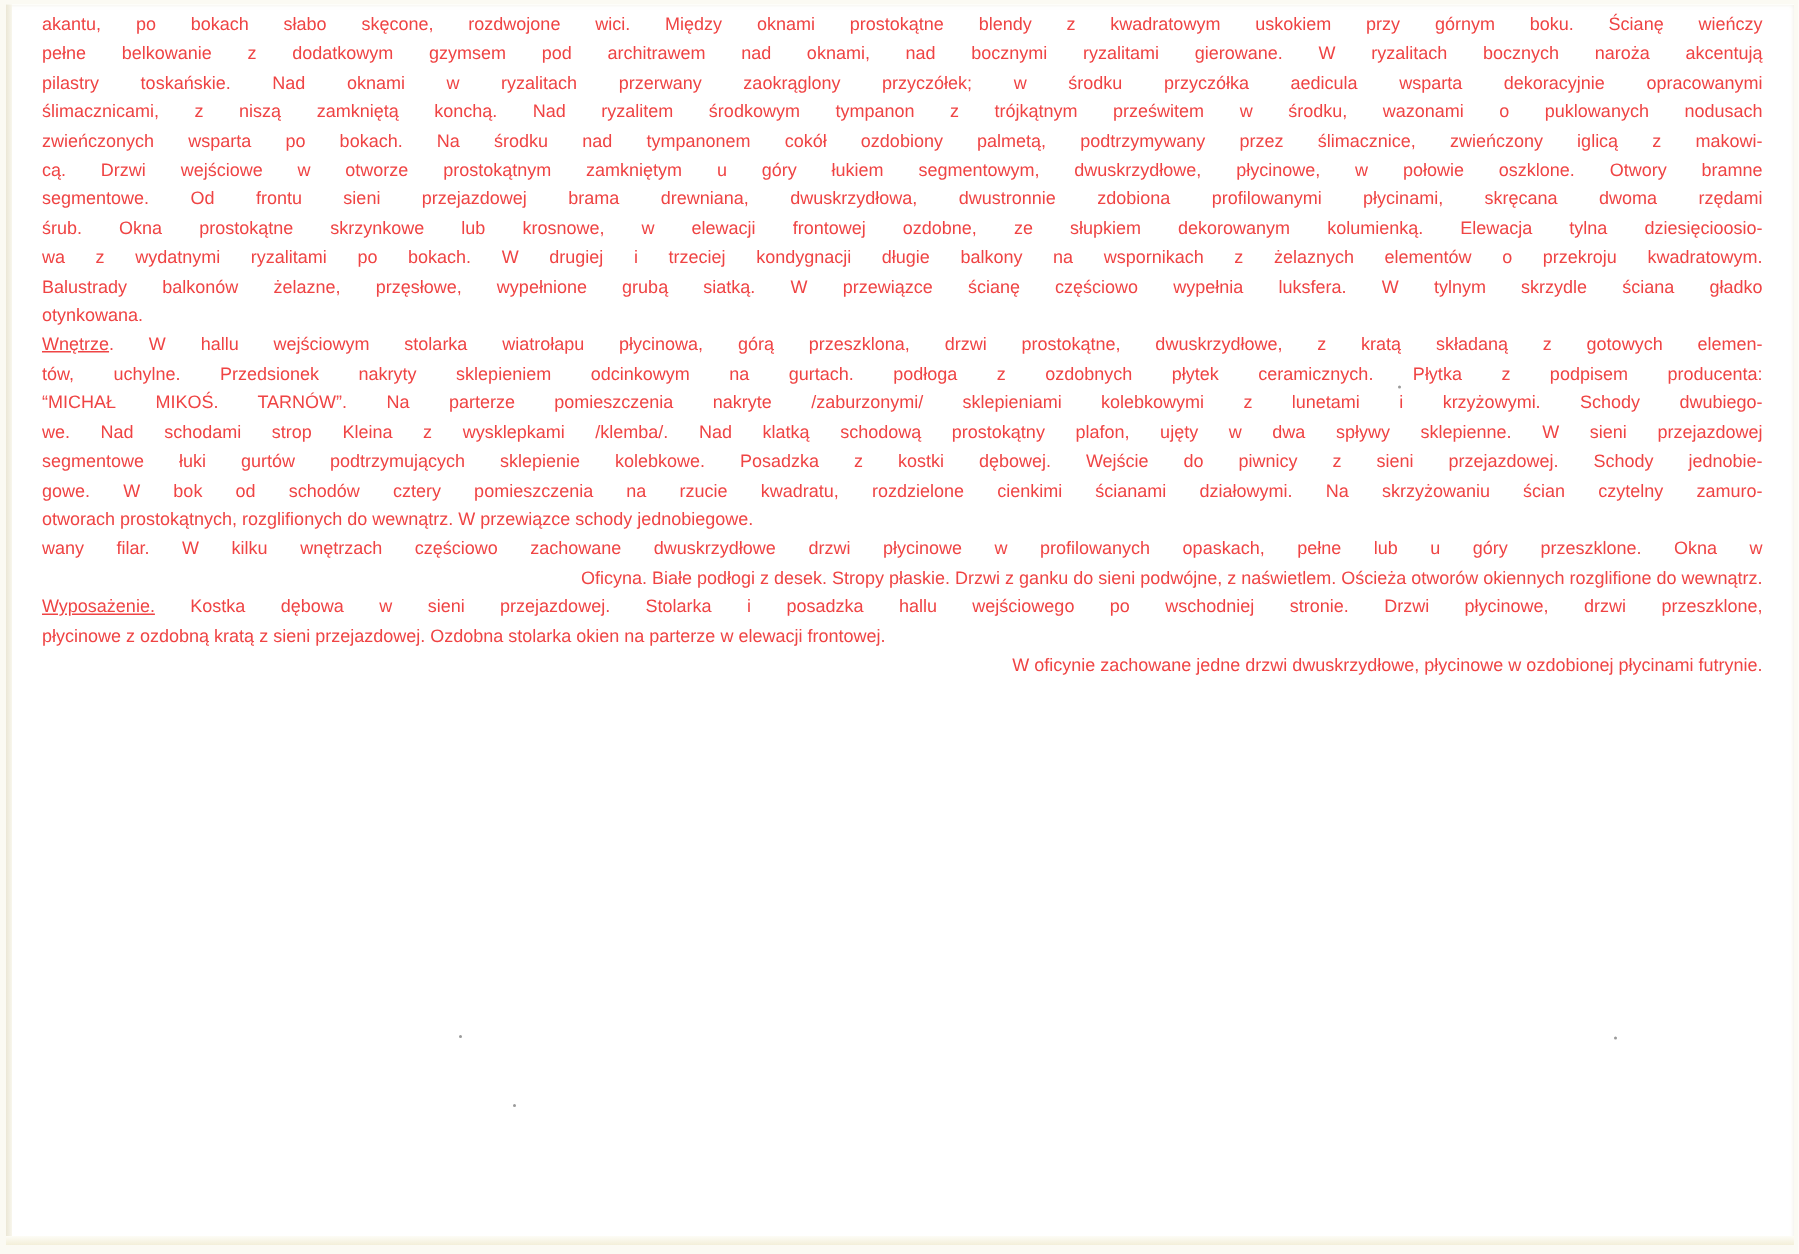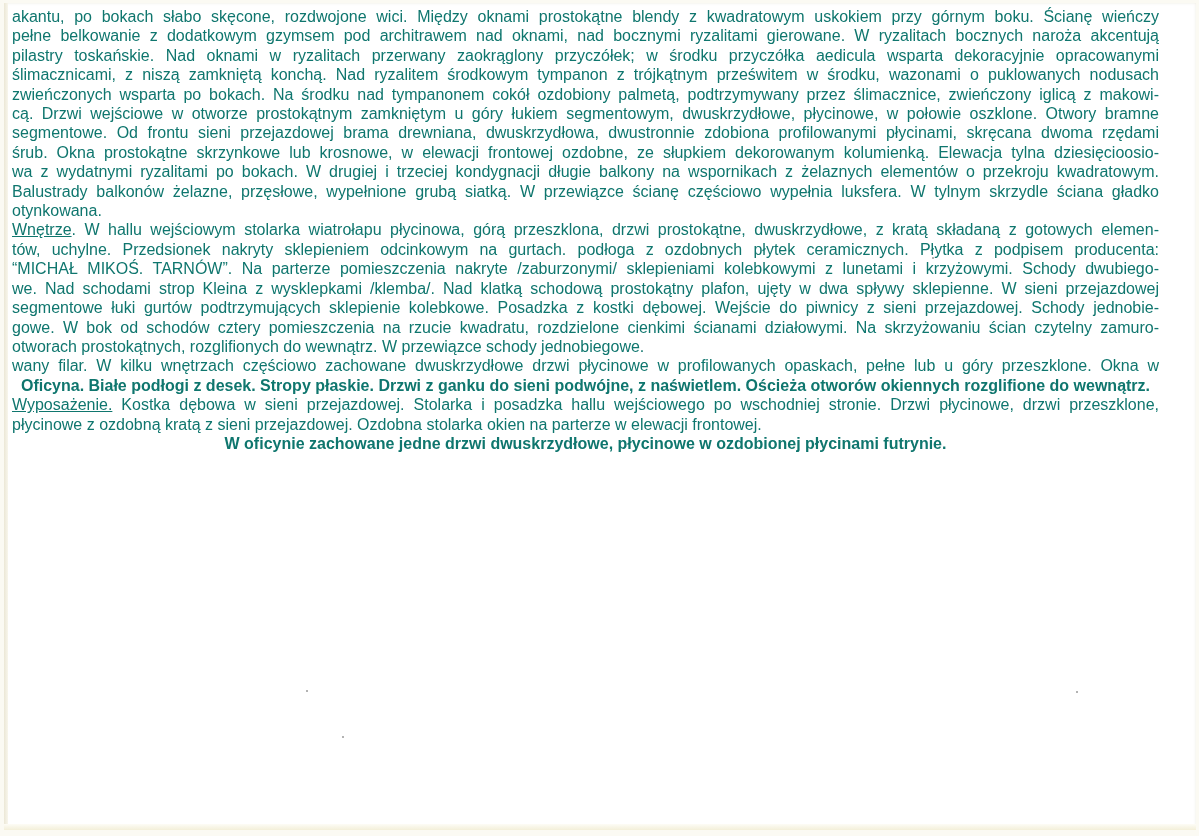--- a/index.html
+++ b/index.html
@@ -15,28 +15,28 @@
   }
   .left-edge {
     position: absolute; left: 0; top: 0; width: 4px; height: 100%;
     background: linear-gradient(to right, #ebe7d6, #f8f6ec);
   }
   .bottom-edge {
     position: absolute; left: 0; bottom: 0; width: 100%; height: 6px;
     background: linear-gradient(to top, #f3efd9, #fdfcf6);
   }
   .text-block {
-    position: absolute; left: 8px; top: 4px; width: 1147px;
+    position: absolute; left: 24px; top: 4px; width: 1147px;
     font-family: "Liberation Sans", sans-serif;
-    font-size: 16px;
+    font-size: 12px;
     line-height: 19.4px;
-    color: #0f766e;
+    color: #ef4444;
   }
   .para { margin: 0; text-align: justify; }
-  .para.last-left { text-align: center; font-weight: bold; }
+  .para.last-left { text-align: right; }
   .heading-inline { text-decoration: underline; }
   .speck {
     position: absolute; width: 2px; height: 2px; border-radius: 1px;
     background: #9a9a9a;
   }
 </style>
 </head>
 <body>
 
 <div class="page">

